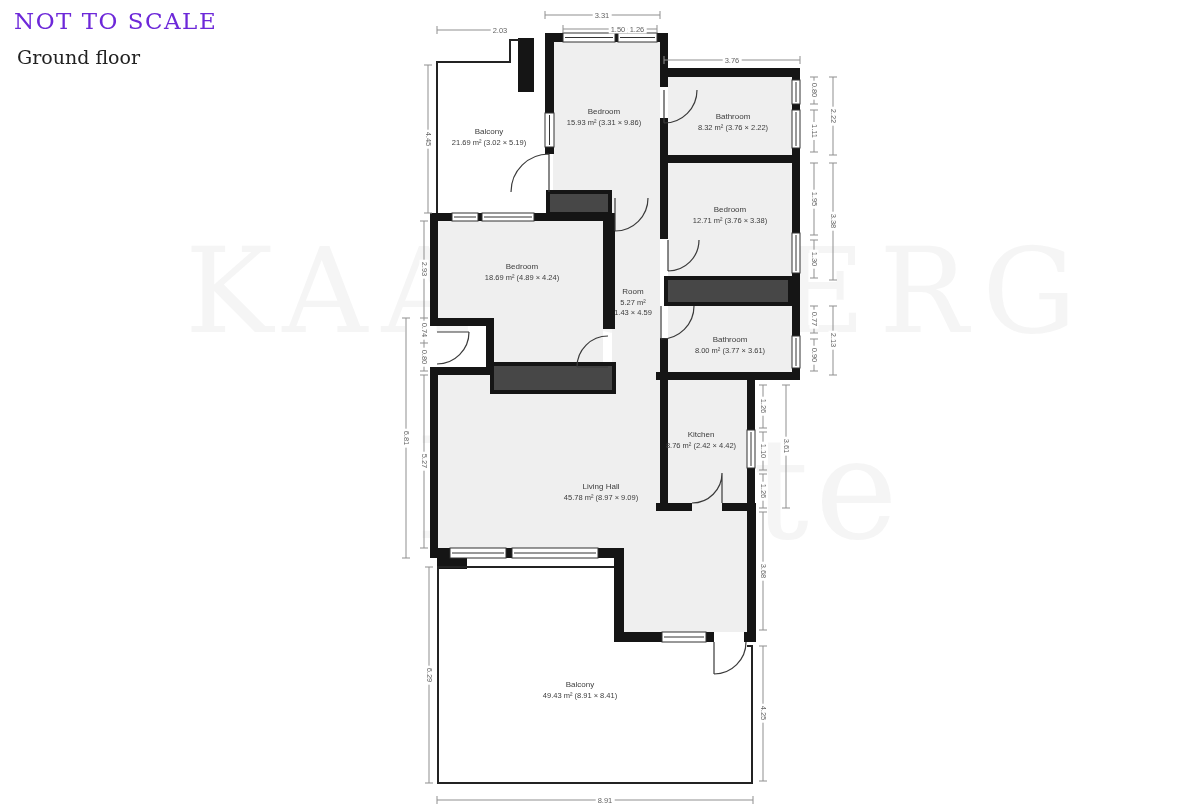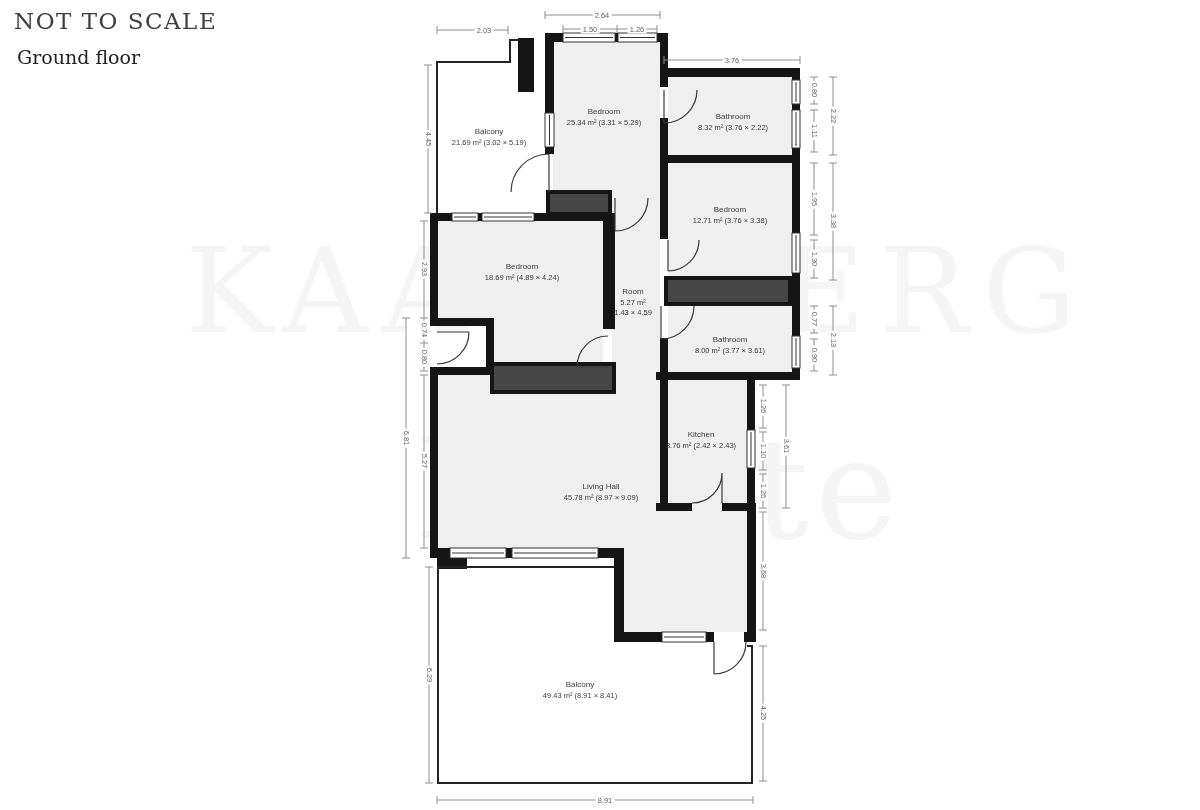--- a/index.html
+++ b/index.html
@@ -1,20 +1,20 @@
 <!DOCTYPE html>
 <html><head>
 <meta charset="utf-8">
 <style>
   html,body{margin:0;padding:0;background:#fff;}
   body{width:1200px;height:810px;position:relative;overflow:hidden;
        font-family:"Liberation Sans", sans-serif;}
   svg{position:absolute;left:0;top:0;z-index:1;}
   .hdr1{position:absolute;left:14px;top:8px;font-family:"DejaVu Serif",serif;
-        font-size:23px;letter-spacing:1.5px;color:#404040;z-index:6;}
+        font-size:23px;letter-spacing:1.5px;color:#6d28d9;z-index:6;}
   .hdr2{position:absolute;left:17px;top:46px;font-family:"DejaVu Serif",serif;
         font-size:19px;color:#222;z-index:6;text-align:center;}
   .wm{position:absolute;font-family:"DejaVu Serif",serif;color:rgba(50,50,50,0.05);
       z-index:0;white-space:nowrap;}
   .wm1{left:185px;top:222px;font-size:118px;letter-spacing:14px;}
   .wm2{left:415px;top:408px;font-size:140px;letter-spacing:6px;}
   .room-label{position:absolute;transform:translate(-50%,-50%);text-align:center;
       color:#3c3c3c;font-size:8px;line-height:1.35;white-space:nowrap;z-index:5;}
   .room-label .rname{display:block;}
   .room-label .rarea{display:block;font-size:7.5px;}
@@ -166,21 +166,21 @@
     <path stroke-width="1" d="M437 26v8M508 26v8M545 11v8M660 11v8M563 25v8M617 25v8M657 25v8M664 56v8M800 56v8M437 796v8M753 796v8M424 65h8M424 213h8M420 221h8M420 318h8M420 343h8M420 371h8M420 375h8M420 548h8M402 318h8M402 558h8M425 567h8M425 783h8M810 77h8M810 104h8M810 110h8M810 152h8M810 163h8M810 235h8M810 240h8M810 278h8M810 306h8M810 333h8M810 339h8M810 371h8M829 77h8M829 155h8M829 163h8M829 280h8M829 306h8M829 375h8M759 385h8M759 428h8M759 432h8M759 470h8M759 474h8M759 508h8M759 512h8M759 630h8M759 646h8M759 781h8M782 385h8M782 508h8"></path>
   </g>
 </svg>
 
 <div class="room-label" style="left:489px;top:137px">
   <span class="rname">Balcony</span>
   <span class="rarea">21.69 m² (3.02 × 5.19)</span>
 </div>
 <div class="room-label" style="left:604px;top:117px">
   <span class="rname">Bedroom</span>
-  <span class="rarea">25.34 m² (3.31 × 5.29)</span>
+  <span class="rarea">15.93 m² (3.31 × 9.86)</span>
 </div>
 <div class="room-label" style="left:733px;top:122px">
   <span class="rname">Bathroom</span>
   <span class="rarea">8.32 m² (3.76 × 2.22)</span>
 </div>
 <div class="room-label" style="left:730px;top:215px">
   <span class="rname">Bedroom</span>
   <span class="rarea">12.71 m² (3.76 × 3.38)</span>
 </div>
 <div class="room-label" style="left:522px;top:272px">
@@ -191,34 +191,34 @@
   <span class="rname">Room</span>
   <span class="rarea">5.27 m²</span>
   <span class="rarea">1.43 × 4.59</span>
 </div>
 <div class="room-label" style="left:730px;top:345px">
   <span class="rname">Bathroom</span>
   <span class="rarea">8.00 m² (3.77 × 3.61)</span>
 </div>
 <div class="room-label" style="left:701px;top:440px">
   <span class="rname">Kitchen</span>
-  <span class="rarea">8.76 m² (2.42 × 2.43)</span>
+  <span class="rarea">8.76 m² (2.42 × 4.42)</span>
 </div>
 <div class="room-label" style="left:601px;top:492px">
   <span class="rname">Living Hall</span>
   <span class="rarea">45.78 m² (8.97 × 9.09)</span>
 </div>
 <div class="room-label" style="left:580px;top:690px">
   <span class="rname">Balcony</span>
   <span class="rarea">49.43 m² (8.91 × 8.41)</span>
 </div>
 
-<div class="dim" style="left:484px;top:30px">2.03</div>
-<div class="dim" style="left:602px;top:15px">2.64</div>
-<div class="dim" style="left:590px;top:29px">1.50</div>
+<div class="dim" style="left:500px;top:30px">2.03</div>
+<div class="dim" style="left:602px;top:15px">3.31</div>
+<div class="dim" style="left:618px;top:29px">1.50</div>
 <div class="dim" style="left:637px;top:29px">1.26</div>
 <div class="dim" style="left:732px;top:60px">3.76</div>
 <div class="dim" style="left:605px;top:800px">8.91</div>
 <div class="dim v" style="left:428px;top:139px">4.45</div>
 <div class="dim v" style="left:424px;top:269px">2.93</div>
 <div class="dim v" style="left:424px;top:330px">0.74</div>
 <div class="dim v" style="left:424px;top:357px">0.80</div>
 <div class="dim v" style="left:406px;top:438px">6.81</div>
 <div class="dim v" style="left:424px;top:461px">5.27</div>
 <div class="dim v" style="left:429px;top:675px">6.29</div>

